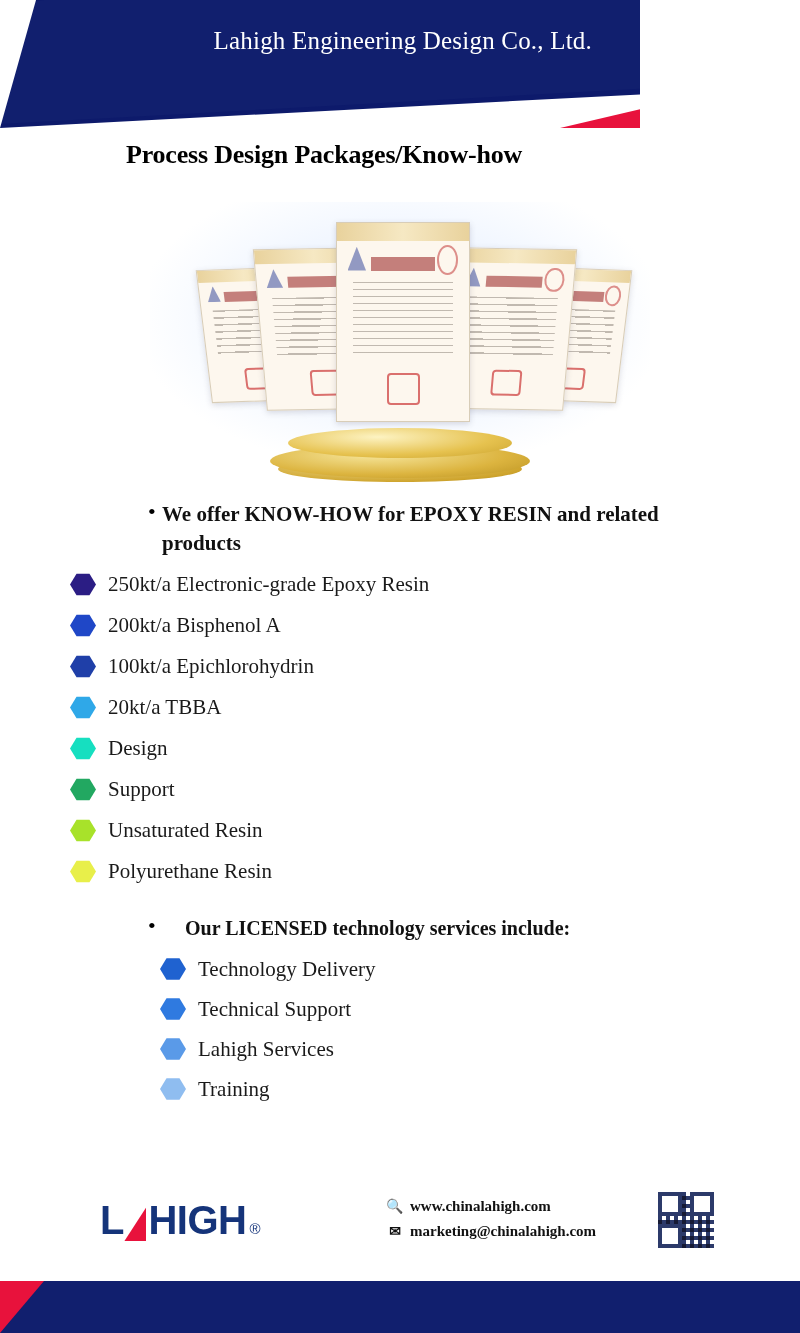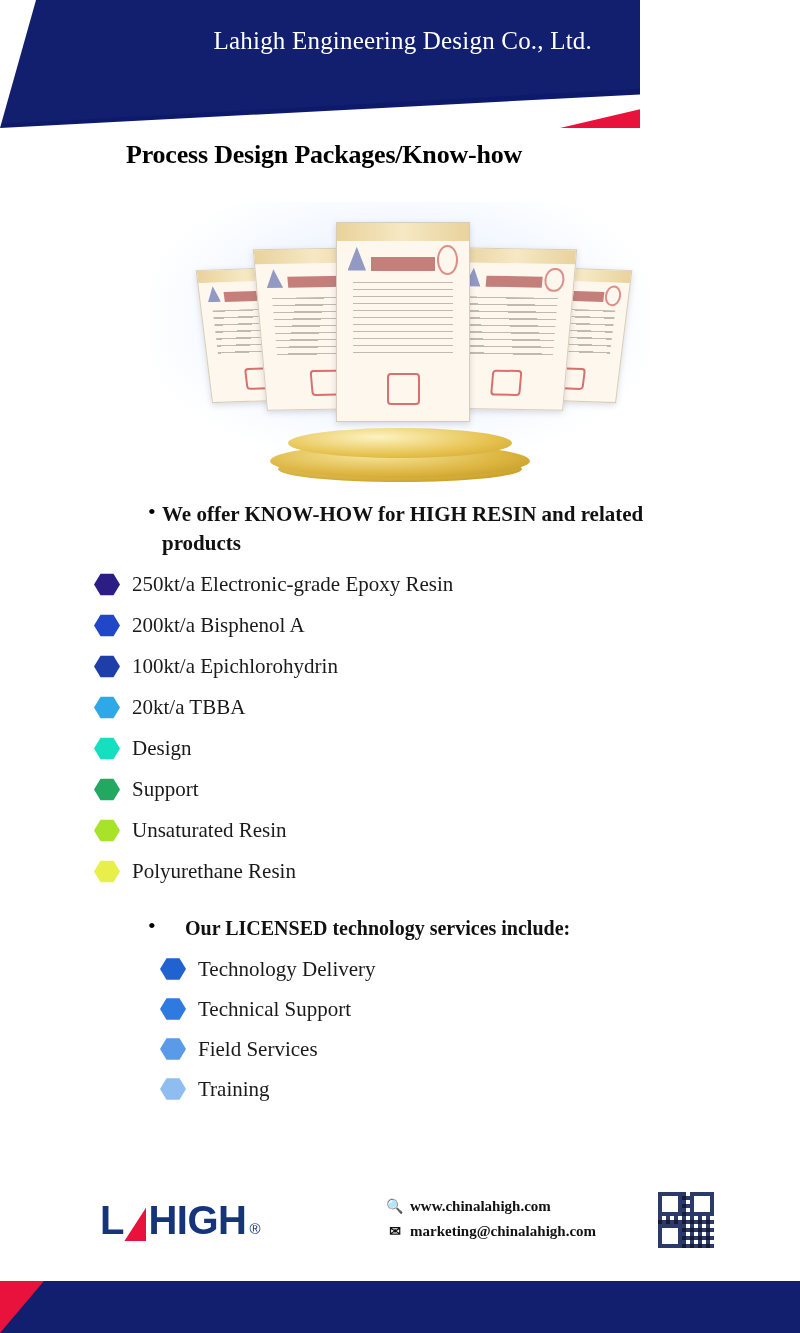--- a/index.html
+++ b/index.html
@@ -206,21 +206,21 @@
     line-height: 29px;
   }
   .sec2 { margin-top: 22px; }
   .sec2 .txt { font-size: 20px; margin-left: 23px; }
 
   .hexlist { margin: 4px 0 0 0; padding: 0; list-style: none; }
   .hexrow {
     display: flex;
     align-items: center;
     height: 41px;
-    padding-left: 94px;
+    padding-left: 70px;
   }
   .hexrow.tight { height: 40px; padding-left: 160px; }
   .hex {
     width: 26px;
     height: 23px;
     flex: 0 0 26px;
     margin-right: 12px;
     clip-path: polygon(25% 3%, 75% 3%, 100% 50%, 75% 97%, 25% 97%, 0 50%);
   }
   .hexlabel { font-size: 21px; line-height: 23px; color: #1a1a1a; }
@@ -393,21 +393,21 @@
     <div class="btm"></div>
     <div class="mid"></div>
     <div class="top"></div>
   </div>
 </div>
 
 <div class="content">
 
   <div class="bullet-head">
     <span class="bullet-dot">•</span>
-    <span class="txt">We offer KNOW-HOW for HIGH RESIN and related products</span>
+    <span class="txt">We offer KNOW-HOW for EPOXY RESIN and related products</span>
   </div>
 
   <ul class="hexlist">
     <li class="hexrow">
       <span class="hex" style="background:#2b1d84"></span>
       <span class="hexlabel">250kt/a Electronic-grade Epoxy Resin</span>
     </li>
     <li class="hexrow">
       <span class="hex" style="background:#1f47c7"></span>
       <span class="hexlabel">200kt/a Bisphenol A</span>
@@ -447,21 +447,21 @@
     <li class="hexrow tight">
       <span class="hex" style="background:#1f62d0"></span>
       <span class="hexlabel">Technology Delivery</span>
     </li>
     <li class="hexrow tight">
       <span class="hex" style="background:#2f7ae0"></span>
       <span class="hexlabel">Technical Support</span>
     </li>
     <li class="hexrow tight">
       <span class="hex" style="background:#5a9ae8"></span>
-      <span class="hexlabel">Field Services</span>
+      <span class="hexlabel">Lahigh Services</span>
     </li>
     <li class="hexrow tight">
       <span class="hex" style="background:#8fbdf0"></span>
       <span class="hexlabel">Training</span>
     </li>
   </ul>
 </div>
 
 <div class="footer">
   <div class="logo-wrap">

